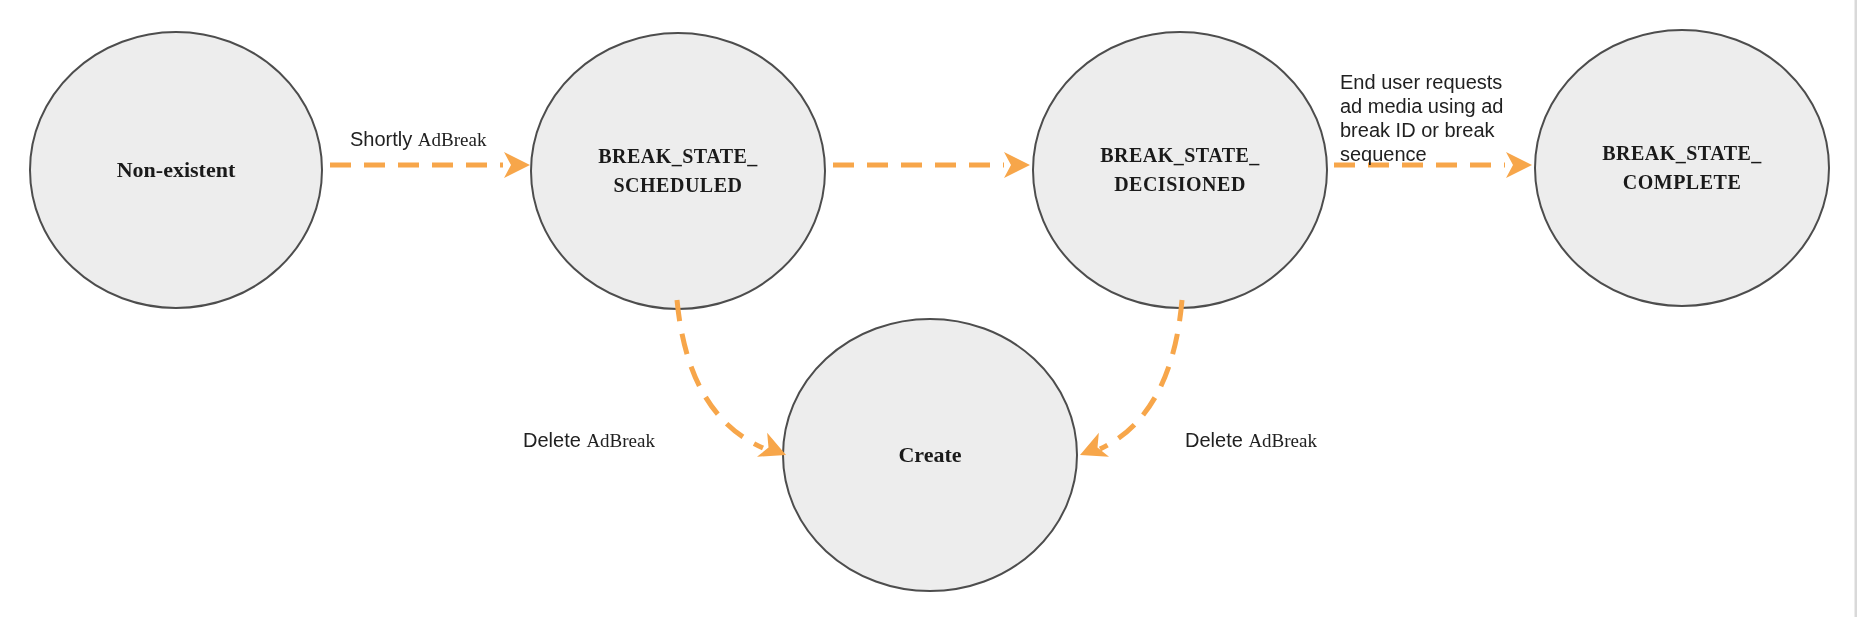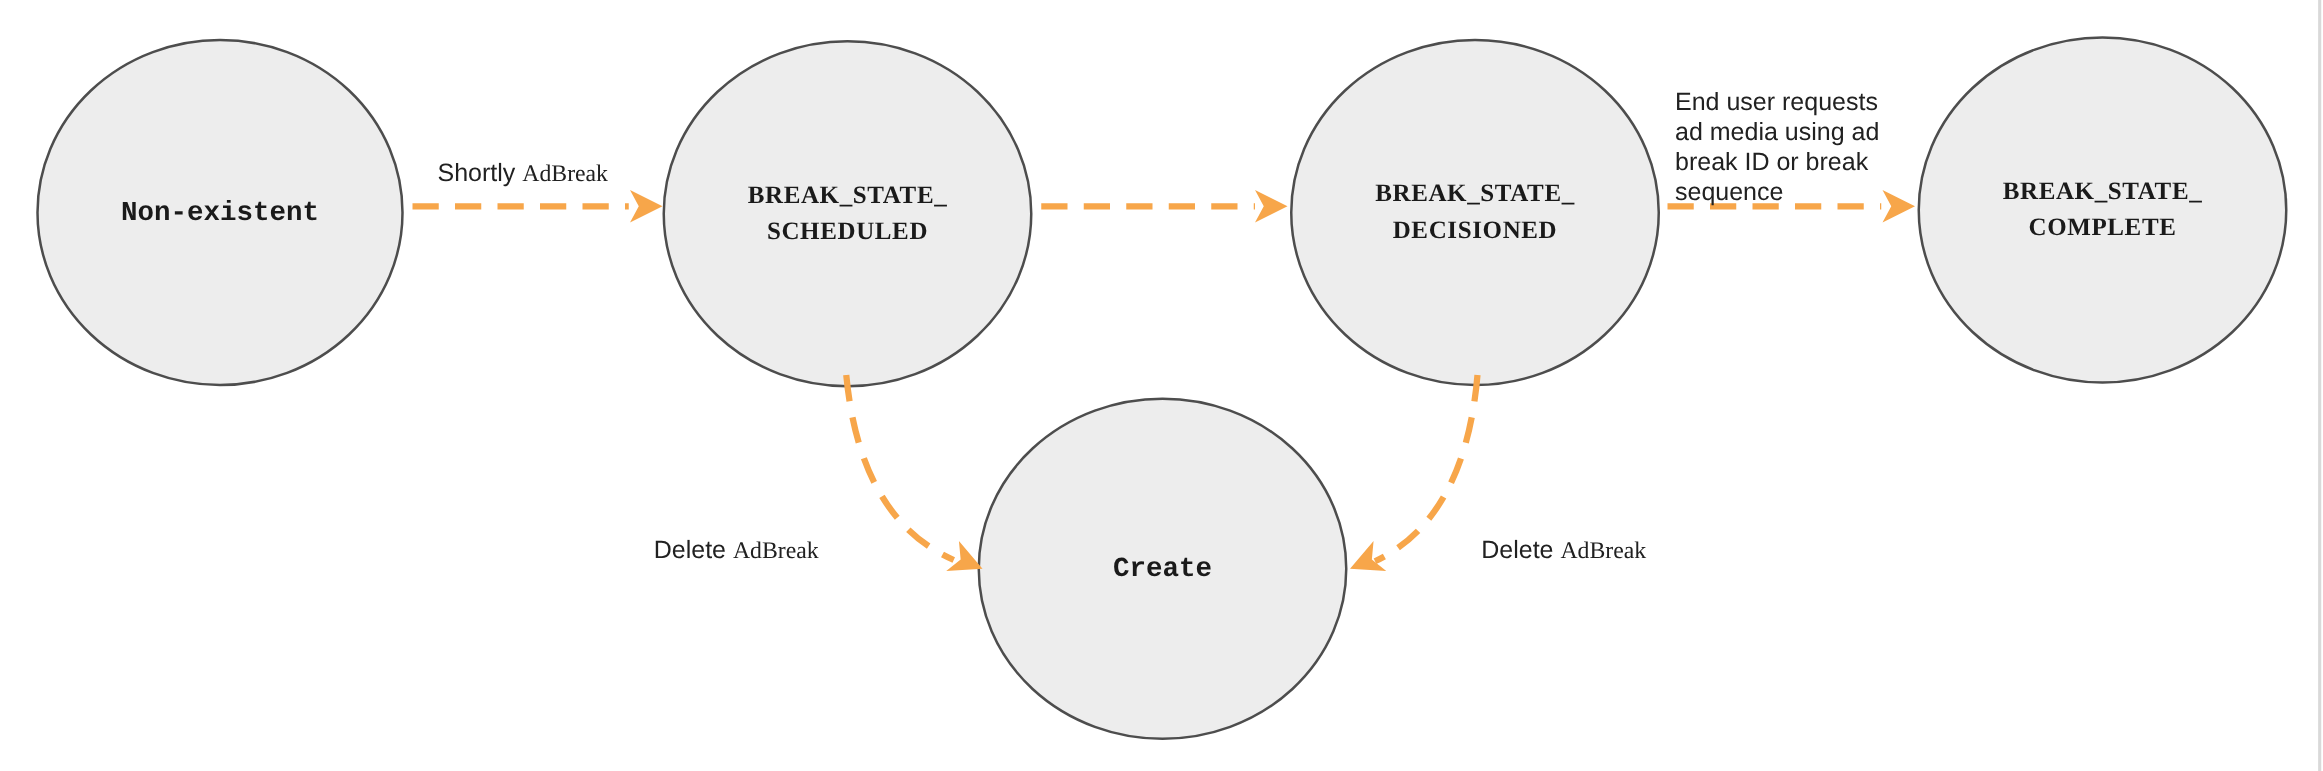--- a/index.html
+++ b/index.html
@@ -18,21 +18,21 @@
   .edge-divider{fill:#d9d9d9;}
 
   .state-label{
     position:absolute;
     display:flex;align-items:center;justify-content:center;
     text-align:center;
     white-space:pre-line;
     color:#1a1a1a;
   }
   .state-label.sans{
-    font-family:Liberation Mono, monospace;
+    font-family:Liberation Serif, serif;
     font-weight:bold;font-size:22px;
   }
   .state-label.mono{
     font-family:Liberation Serif, serif;
     font-weight:bold;font-size:20px;line-height:29px;
     letter-spacing:0.5px;
   }
   .edge-label{
     position:absolute;
     font-size:20px;line-height:24px;

